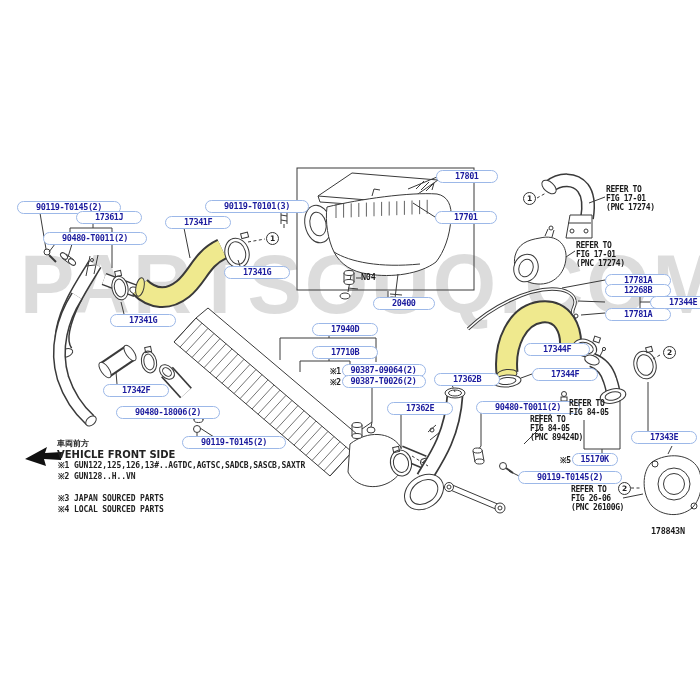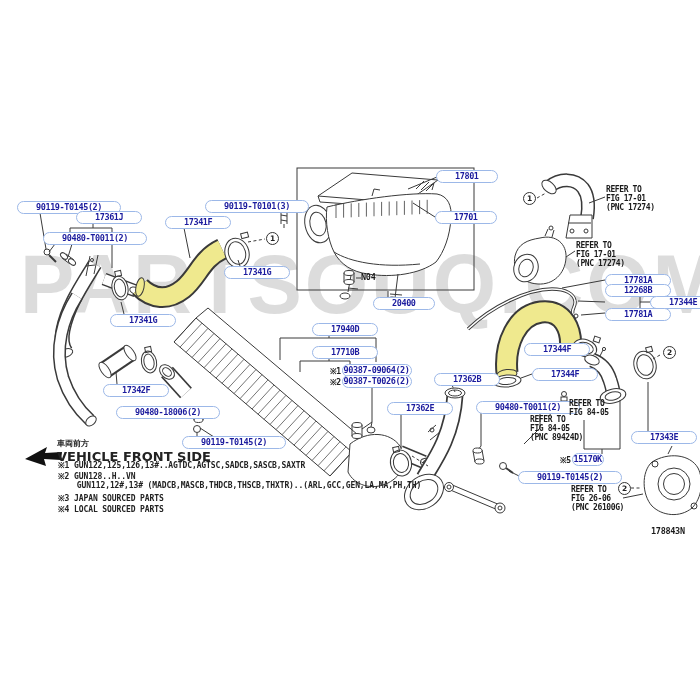--- a/index.html
+++ b/index.html
@@ -15,21 +15,21 @@
   .to{stroke:#3a3a3a;fill:none;}
   .ti{stroke:#fff;fill:none;}
   .ty{stroke:var(--hose,#efe98e);fill:none;}
   .yf{fill:var(--hose,#efe98e);stroke:#3a3a3a;stroke-width:1;}
   .pl{position:absolute;z-index:5;font:bold 8.5px "DejaVu Sans Mono",monospace;
       color:var(--lbl,#1b1b9e);background:#fff;border:1.2px solid var(--lblb,#9cb8e8);
       border-radius:7px;padding:0 18px;line-height:10.5px;letter-spacing:-0.4px;white-space:nowrap;}
   .pgroup{position:absolute;z-index:5;display:flex;align-items:center;gap:1px;}
   .pref{font:bold 8px "DejaVu Sans Mono",monospace;color:#222;letter-spacing:-0.5px;}
   .pl-in{font:bold 8.5px "DejaVu Sans Mono",monospace;color:var(--lbl,#1b1b9e);background:#fff;
-      border:1.2px solid var(--lblb,#9cb8e8);border-radius:7px;padding:0 1px;line-height:10.5px;
+      border:1.2px solid var(--lblb,#9cb8e8);border-radius:7px;padding:0 8px;line-height:10.5px;
       letter-spacing:-0.4px;white-space:nowrap;}
   .ref{position:absolute;z-index:5;font:bold 8px "DejaVu Sans Mono",monospace;color:#1a1a1a;
       line-height:8.8px;white-space:pre;letter-spacing:-0.4px;}
   .plain{position:absolute;z-index:5;font:bold 8.5px "DejaVu Sans Mono",monospace;color:#1a1a1a;
       letter-spacing:-0.3px;white-space:nowrap;}
   .circ{position:absolute;z-index:5;width:11px;height:11px;border:1.1px solid #333;border-radius:50%;
       font:bold 7.5px "DejaVu Sans",sans-serif;color:#222;text-align:center;line-height:11px;background:#fff;}
   .foot{position:absolute;z-index:5;font:bold 8px "DejaVu Sans Mono",monospace;color:#222;
       letter-spacing:-0.1px;white-space:pre;margin-left:40px;}
   .jp{position:absolute;z-index:5;font:bold 8px "DejaVu Sans",sans-serif;color:#222;white-space:nowrap;}
@@ -385,21 +385,20 @@
   <div class="ref" style="left:569px;top:400px">REFER TO
 FIG 84-05</div>
   <div class="ref" style="left:530px;top:416px">REFER TO
 FIG 84-05
 (PNC 89424D)</div>
   <div class="ref" style="left:571px;top:486px">REFER TO
 FIG 26-06
 (PNC 26100G)</div>
 
   <div class="jp" style="left:57px;top:438px">車両前方</div>
-  <div class="jp" style="left:57px;top:449px;font-size:13px">VEHICLE FRONT SIDE</div>
+  <div class="jp" style="left:57px;top:449px;font-size:10px">VEHICLE FRONT SIDE</div>
 
   <div class="foot" style="left:18px;top:459px">※1 GUN122,125,126,13#..AGTDC,AGTSC,SADCB,SASCB,SAXTR</div>
   <div class="foot" style="left:18px;top:470px">※2 GUN128..H..VN</div>
-  <div class="foot" style="left:18px;top:481px">    GUN112,12#,13# (MADCB,MASCB,THDCB,THSCB,THXTR)..(ARL,GCC,GEN,LA,MA,PH,TH)</div>
   <div class="foot" style="left:18px;top:492px">※3 JAPAN SOURCED PARTS</div>
   <div class="foot" style="left:18px;top:503px">※4 LOCAL SOURCED PARTS</div>
 
 </div>
 
 </body></html>

